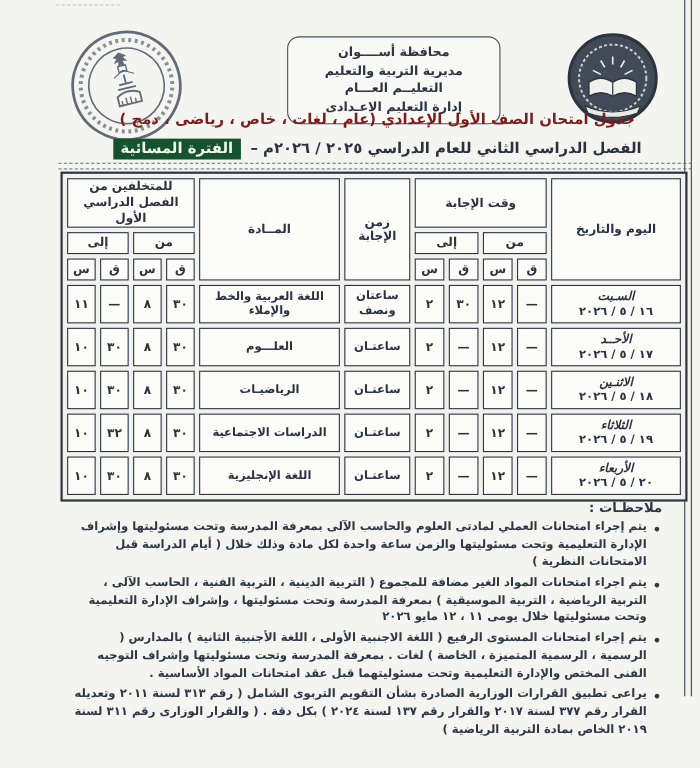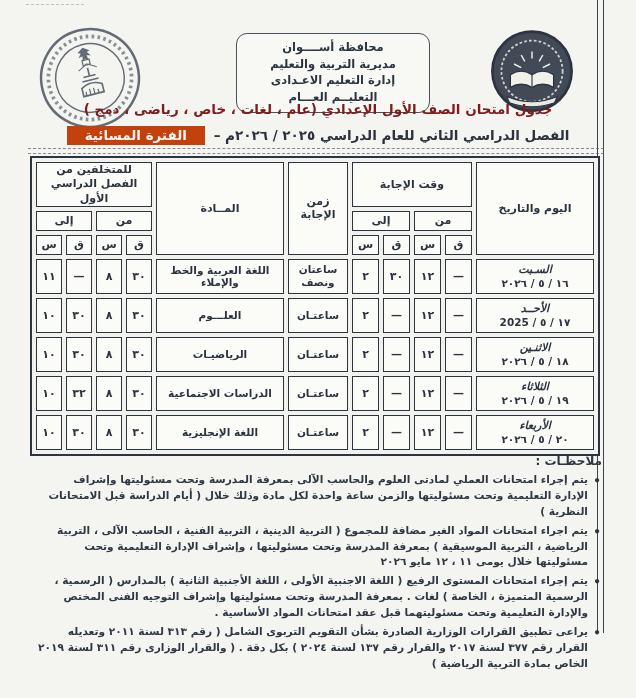--- a/index.html
+++ b/index.html
@@ -4,21 +4,21 @@
 <style>
   html,body{margin:0;padding:0;}
   body{
     width:636px;height:698px;
     background:#f4f4f1;
     font-family:"DejaVu Sans",sans-serif;
     color:#2c3542;
     overflow:hidden;
     position:relative;
   }
-  .page{position:absolute;inset:0;}
+  .page{position:absolute;inset:0;margin-left:25px;}
 
   
   .scan-border{
     position:absolute;left:597px;top:0;height:633px;width:5px;
     border-left:1.5px solid #3c424c;border-right:1.5px solid #3c424c;
   }
   .top-artifact{
     position:absolute;top:4px;left:26px;width:58px;height:4px;
     border-top:1.5px dashed #9aa0a8;opacity:.6;
   }
@@ -37,22 +37,22 @@
 
   .title1{
     position:absolute;top:101px;left:40px;width:556px;
     text-align:center;font-weight:700;font-size:13.5px;color:#7f1d1d;
   }
   .title2{
     position:absolute;top:126px;left:40px;width:556px;
     text-align:center;font-weight:700;font-size:13.5px;color:#2b323e;
   }
   .hl{
-    background:#c2410c;color:#f4f4ef;
-    padding:1px 18px 2px;margin-right:4px;display:inline-block;
+    background:#14532d;color:#f4f4ef;
+    padding:1px 7px 2px;margin-right:4px;display:inline-block;
   }
 
   .sep{
     position:absolute;top:148px;left:28px;width:576px;height:4px;
     border-top:1.6px dashed #606770;border-bottom:1.6px dashed #606770;opacity:.75;
   }
 
   
   table.sched{
     position:absolute;top:156px;left:30px;
@@ -124,22 +124,22 @@
 
     <path d="M26 52 q12 -8 24 0 q12 -8 24 0 l0 14 q-12 -7 -24 0 q-12 -7 -24 0 z" fill="#f1f1ec" stroke="#2c343f" stroke-width="1.4"></path>
     <path d="M50 52 l0 14" stroke="#414a56" stroke-width="1.4"></path>
 
     <path d="M22 76 q28 12 56 0 l-3 7 q-25 9 -50 0 z" fill="#e9e9e4" stroke="#2c343f" stroke-width="1.2"></path>
   </svg>
 
   <div class="office-box">
     <div class="ln">محافظة أســــوان</div>
     <div class="ln">مديرية التربية والتعليم</div>
+    <div class="ln">التعليــم العـــام</div>
     <div class="ln">إدارة التعليم الاعـدادى</div>
-    <div class="ln">التعليــم العـــام</div>
   </div>
 
   <div class="title1">جدول امتحان الصف الأول الإعدادي (عام ، لغات ، خاص ، رياضى ، دمج )</div>
   <div class="title2">
     <span>الفصل الدراسي الثاني  للعام الدراسي  ٢٠٢٥ / ٢٠٢٦م –</span>
     <span class="hl">الفترة المسائية</span>
   </div>
 
   <div class="sep"></div>
 
@@ -195,21 +195,21 @@
           <td class="duration-cell">ساعتان ونصف</td>
           <td class="subject-cell">اللغة العربية والخط والإملاء</td>
           <td class="num">٣٠</td>
           <td class="num">٨</td>
           <td class="num">—</td>
           <td class="num">١١</td>
         </tr>
         <tr>
           <td class="day-cell">
             <div class="d1">الأحــد</div>
-            <div class="d2">١٧ / ٥ / 2025</div>
+            <div class="d2">١٧ / ٥ / ٢٠٢٦</div>
           </td>
           <td class="num">—</td>
           <td class="num">١٢</td>
           <td class="num">—</td>
           <td class="num">٢</td>
           <td class="duration-cell">ساعتـان</td>
           <td class="subject-cell">العلـــوم</td>
           <td class="num">٣٠</td>
           <td class="num">٨</td>
           <td class="num">٣٠</td>

